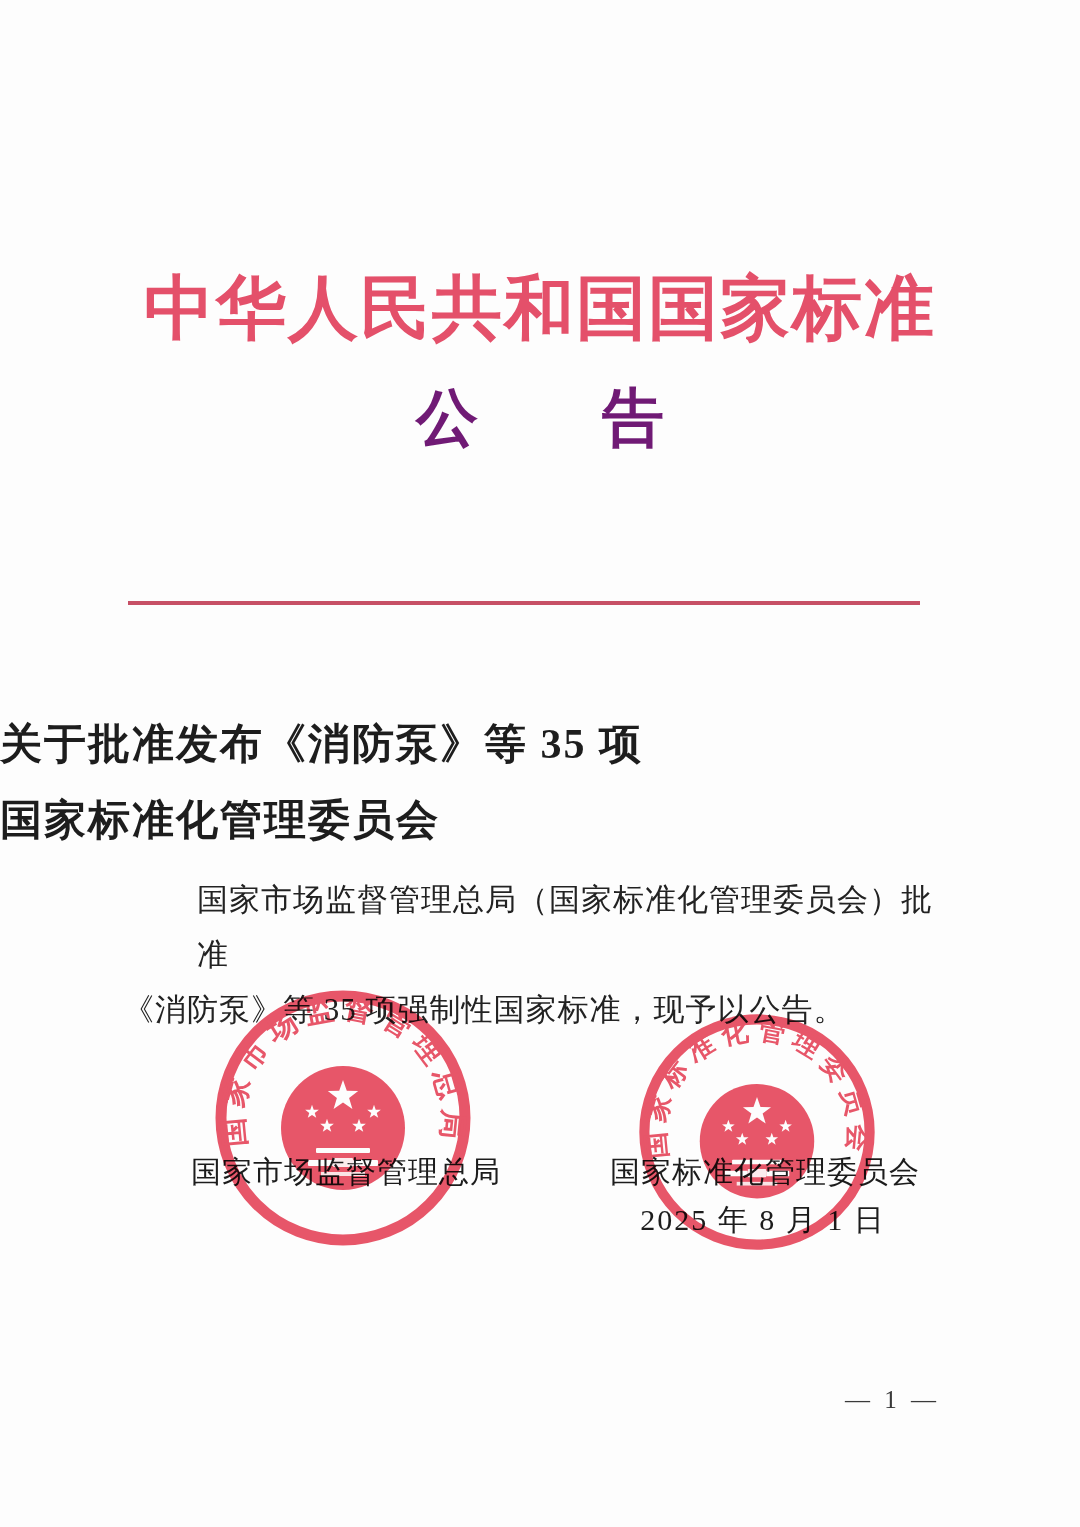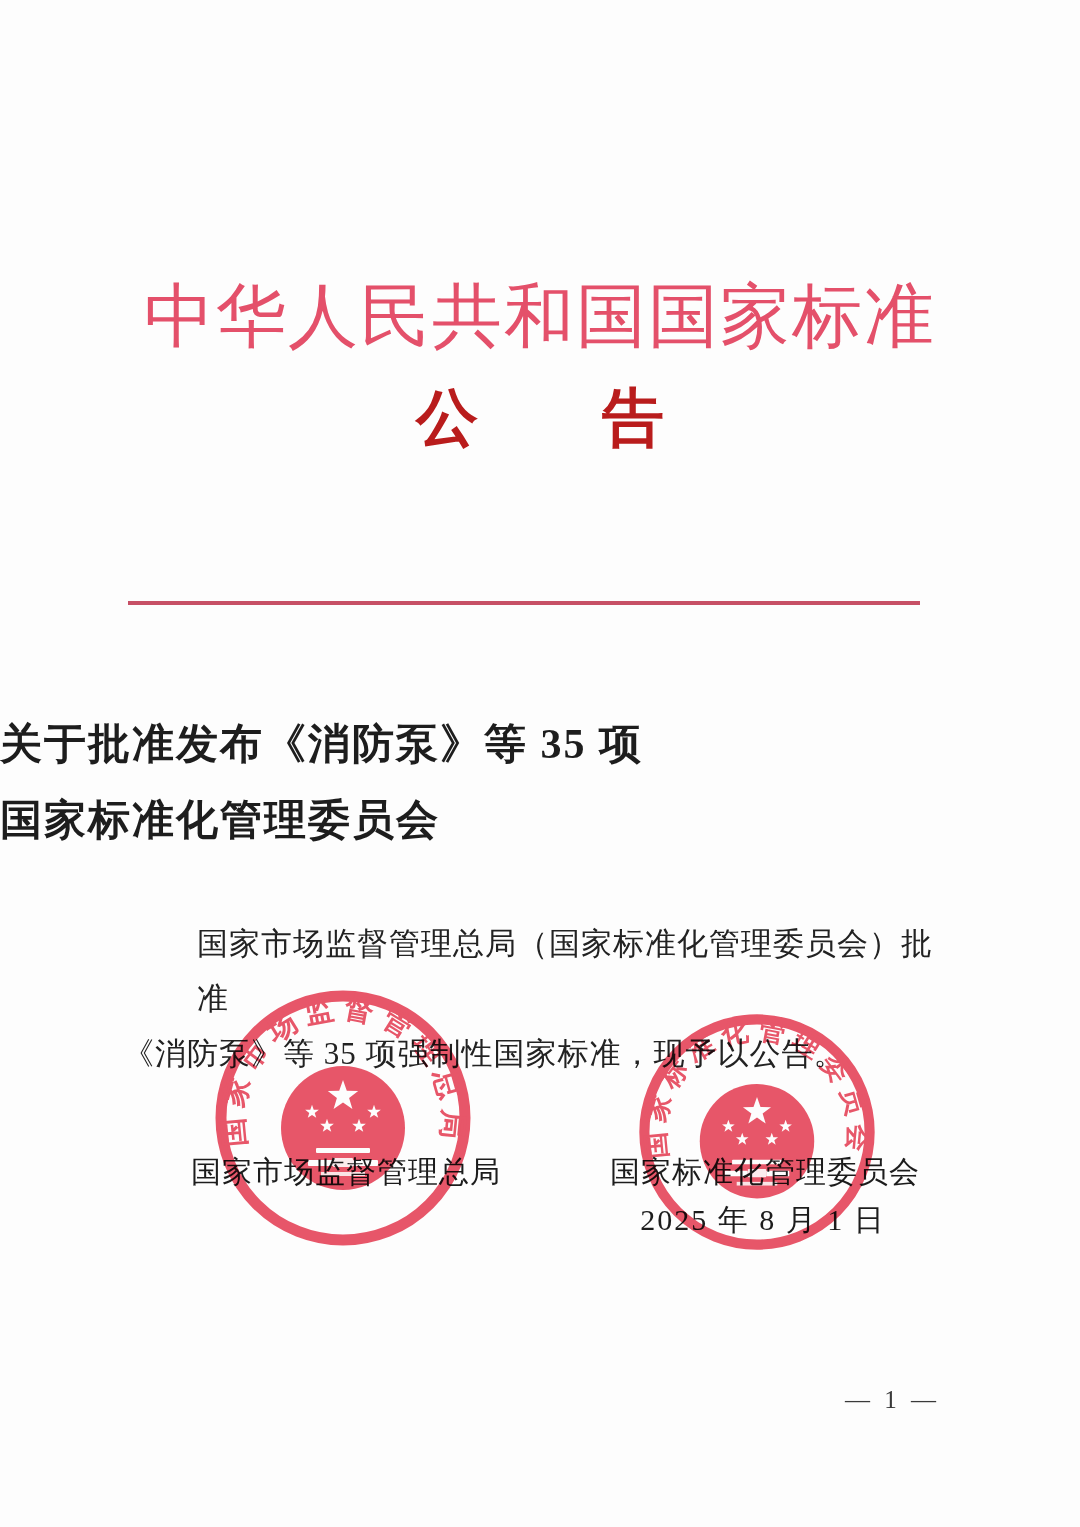--- a/index.html
+++ b/index.html
@@ -11,27 +11,26 @@
     overflow:hidden;
     font-family:"Liberation Serif","DejaVu Serif",serif;
     color:#242424;
   }
   .centered{position:absolute;left:0;width:100%;text-align:center;white-space:nowrap;}
   .doc-title{
     top:262px;
     font-size:70px;
     letter-spacing:2px;
     color:#e4506a;
-    font-weight:400;
-    margin-top:8px;
+    font-weight:700;
   }
   .doc-subtitle{
     top:376px;
     font-size:62px;
-    color:#b91c1c;
+    color:#701a75;
     font-weight:600;
   }
   .issue-number{
     top:552px;
     font-size:30px;
     color:#2b2b2b;
     letter-spacing:1px;
   }
   .red-rule{
     position:absolute;
@@ -40,21 +39,21 @@
     background:#c75066;
   }
   .notice-heading{
     position:absolute;top:706px;left:0;width:100%;
     text-align:left;
     font-size:42px;line-height:76px;
     font-weight:bold;color:#1d1d1d;
     letter-spacing:2px;
   }
   .body-para{
-    position:absolute;top:916px;left:123px;width:834px;
+    position:absolute;top:872px;left:123px;width:834px;
     font-size:31px;line-height:55px;color:#222;
     letter-spacing:1px;
   }
   .body-line1{padding-left:74px;}
   .seal{position:absolute;mix-blend-mode:multiply;opacity:.93;z-index:3;}
   .seal-left{left:213px;top:988px;}
   .seal-right{left:637px;top:1012px;}
   .seal-ring{fill:none;stroke:#e84a5e;stroke-width:11px;}
   .seal-arc-text{
     fill:#e84a5e;

